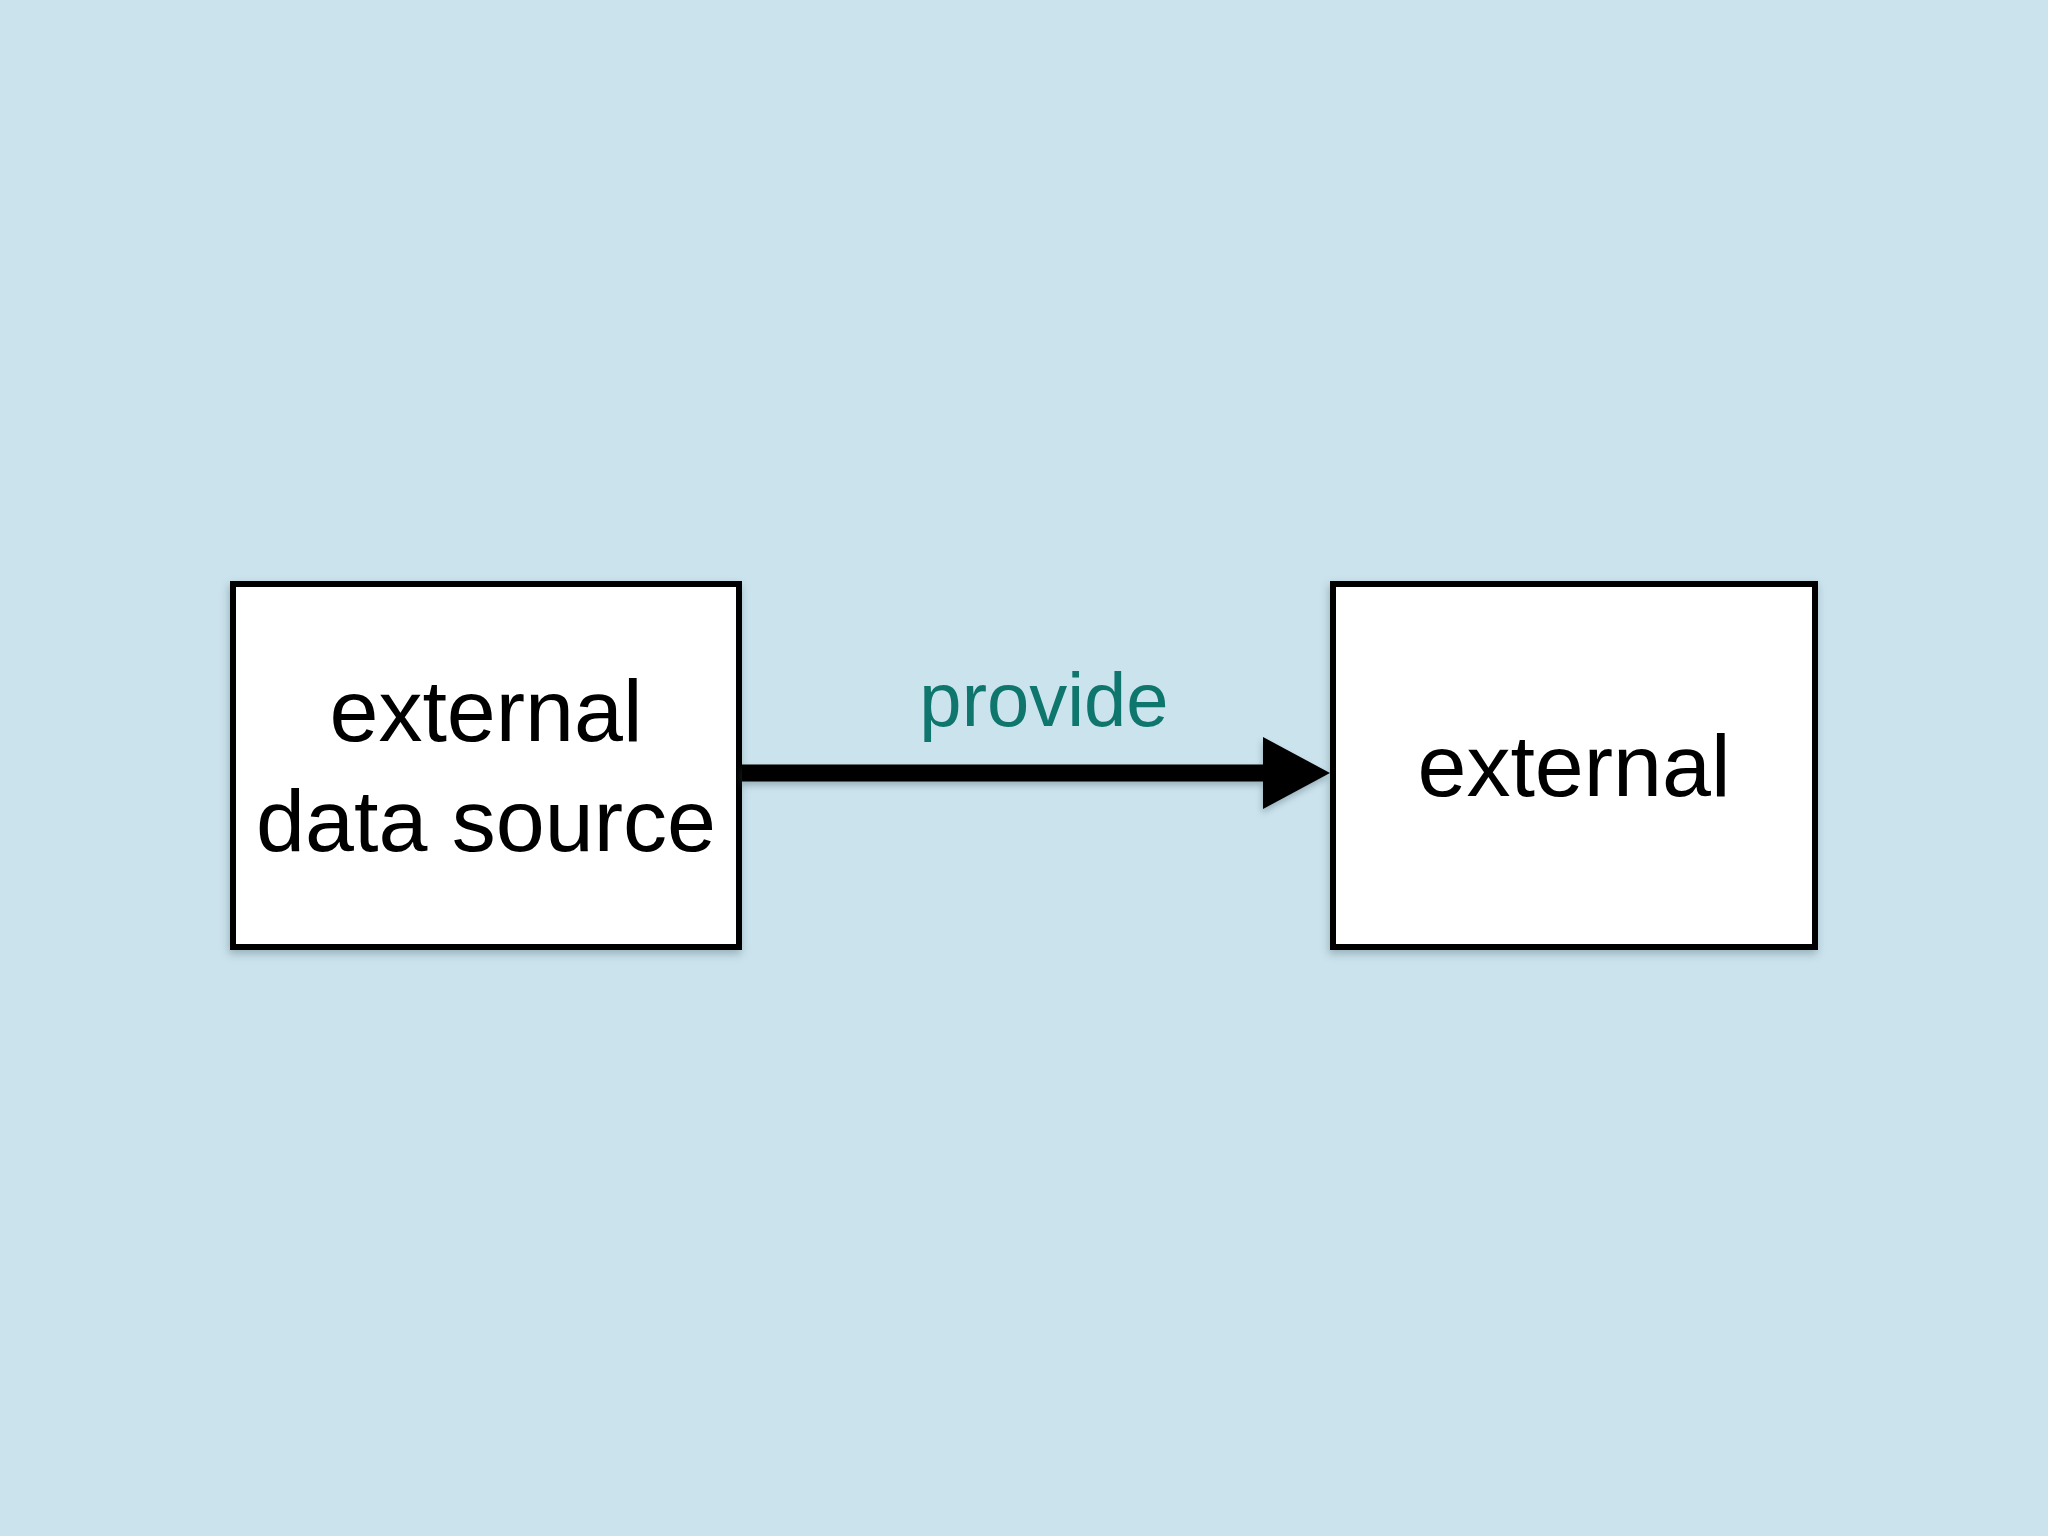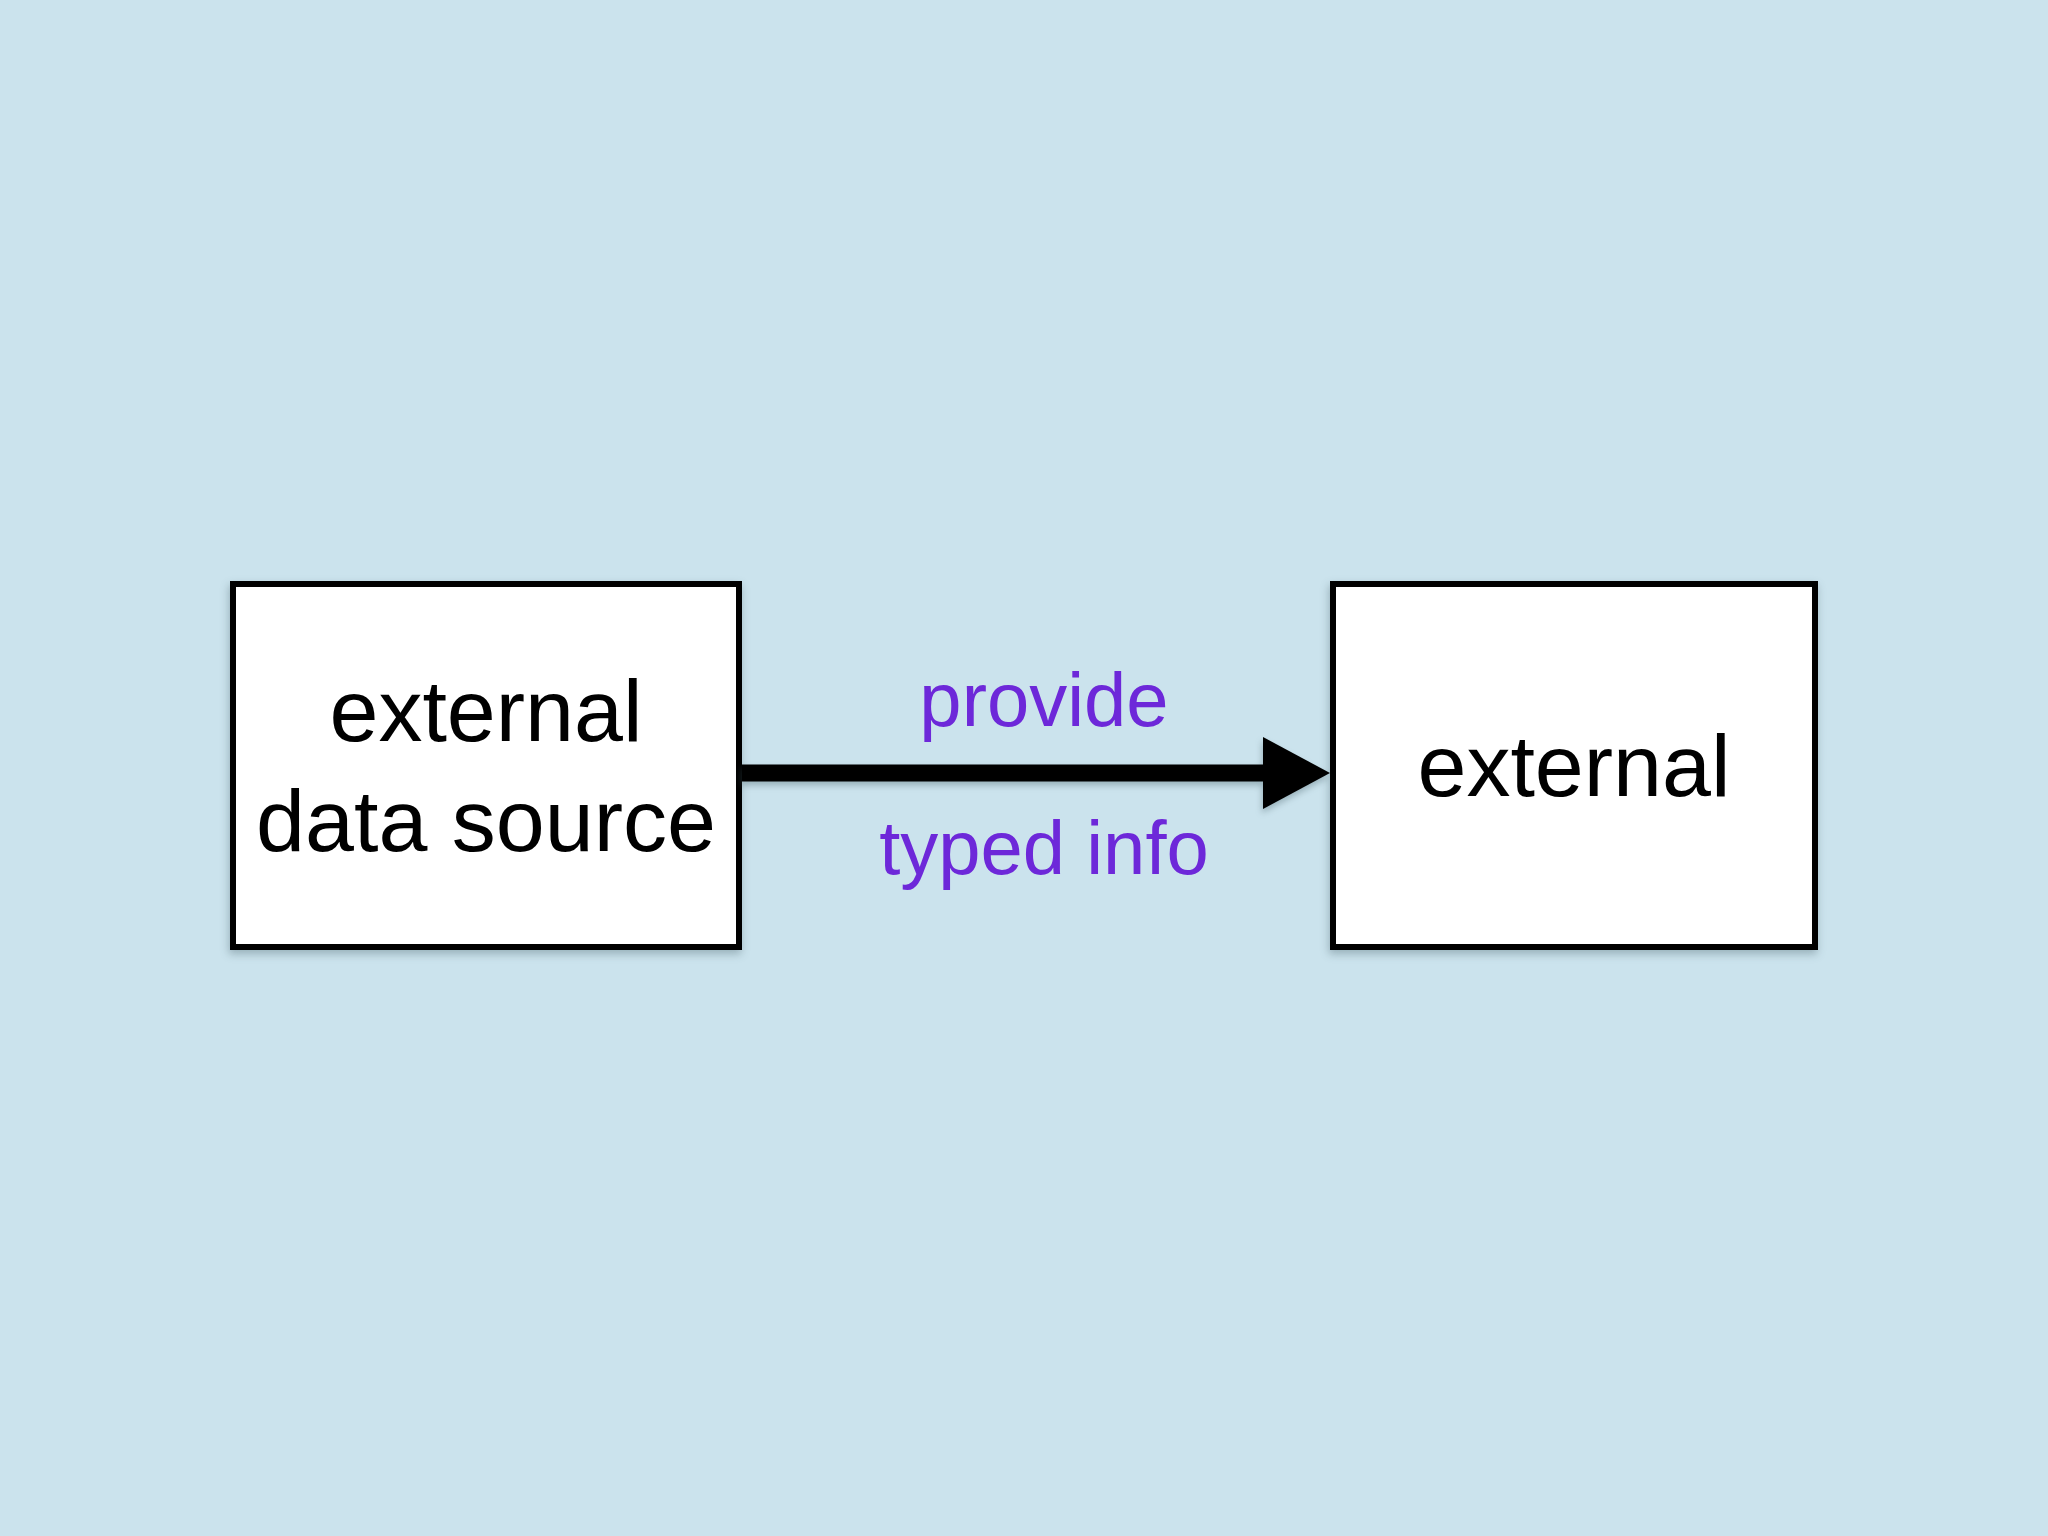--- a/index.html
+++ b/index.html
@@ -51,21 +51,21 @@
     height: 1536px;
     pointer-events: none;
   }
   .edge-label {
     position: absolute;
     left: 742px;
     width: 604px;
     text-align: center;
     font-size: 76px;
     line-height: 1;
-    color: #6d28d9;
+    color: #0f766e;
   }
   #edge-label-top {
     top: 662px;
   }
   #edge-label-bottom {
     top: 810px;
   }
 </style>
 </head>
 <body>
@@ -83,15 +83,14 @@
 
   <svg id="arrow-svg" viewBox="0 0 2048 1536" xmlns="http://www.w3.org/2000/svg">
     <g style="filter: drop-shadow(-1px 4px 3px rgba(60,85,95,0.35));">
       <line x1="742" y1="773" x2="1272" y2="773" stroke-width="17" stroke="#000000"></line>
       <polygon points="1263,737 1330,773 1263,809" fill="#000000"></polygon>
     </g>
   </svg>
 
   <div class="edge-label" id="edge-label-top">provide</div>
 
-  <div class="edge-label" id="edge-label-bottom">typed info</div>
 
 </div>
 
 </body></html>

